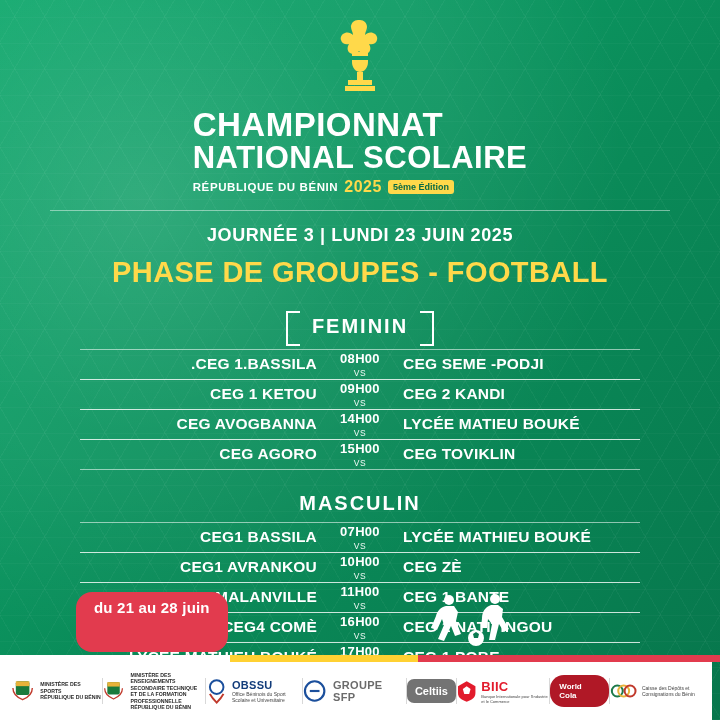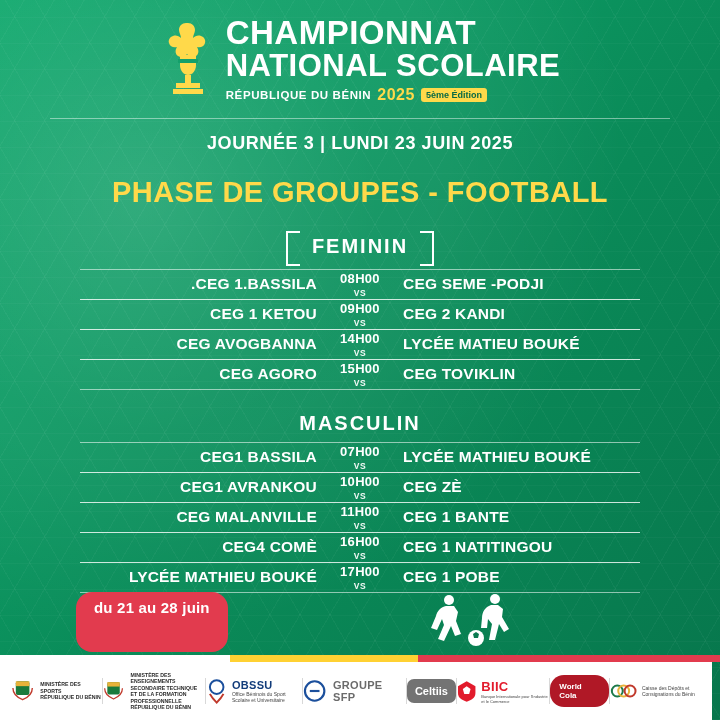--- a/index.html
+++ b/index.html
@@ -26,21 +26,21 @@
     opacity:.9; pointer-events:none;
   }
   .glow {
     position:absolute; left:-120px; top:-60px; width:520px; height:520px;
     background:radial-gradient(circle, rgba(255,255,255,0.10) 0%, rgba(255,255,255,0) 65%);
     pointer-events:none;
   }
 
   
   .header { position:relative; padding-top:16px; text-align:center; }
-  .logo-wrap { display:flex; align-items:center; justify-content:center; gap:10px; }
+  .logo-wrap { display:flex; align-items:center; justify-content:center; gap:10px;flex-direction:column; }
   .trophy { width:56px; height:82px; position:relative; flex:0 0 auto; }
   .title-block { text-align:left; }
   .t1 {
     font-size:33px; font-weight:bold; letter-spacing:.5px;
     color:#ffffff; line-height:1.02; text-transform:uppercase;
   }
   .t2 {
     font-size:31px; font-weight:bold; letter-spacing:.5px;
     color:#ffffff; line-height:1.04; text-transform:uppercase;
   }
@@ -50,21 +50,21 @@
   .ed {
     background:#ffd94a; color:#0a6a45; font-size:9px; font-weight:bold;
     padding:2px 5px; border-radius:3px;
   }
   .rule { width:620px; height:1px; background:rgba(255,255,255,.45); margin:14px auto 0; }
 
   .journee {
     margin-top:14px; font-size:18px; font-weight:bold; color:#ffffff; letter-spacing:.6px;
   }
   .phase {
-    margin-top:22px; font-size:29px; font-weight:bold; color:#ffd94a;
+    margin-top:10px; font-size:29px; font-weight:bold; color:#ffd94a;
     letter-spacing:.4px; text-transform:uppercase;
   }
 
   
   .cat-wrap { display:flex; justify-content:center; margin-top:22px; }
   .cat {
     position:relative; color:#ffffff; font-size:20px; font-weight:bold;
     letter-spacing:2px; padding:4px 26px;
   }
   .cat::before, .cat::after {
@@ -91,21 +91,21 @@
     flex:1; color:#ffffff; font-size:15.5px; font-weight:bold; letter-spacing:.2px;
     white-space:nowrap; overflow:hidden;
   }
   .team.left { text-align:right; padding-right:10px; }
   .team.right { text-align:left; padding-left:10px; }
   .timebox {
     flex:0 0 66px; text-align:center; color:#ffffff; line-height:1;
     padding:3px 0;
   }
   .time { font-size:13px; font-weight:bold; letter-spacing:.3px; }
-  .vs { font-size:8.5px; font-weight:bold; letter-spacing:.5px; opacity:.95; margin-top:4px; }
+  .vs { font-size:8.5px; font-weight:normal; letter-spacing:.5px; opacity:.95; margin-top:4px; }
 
   
   .footbar {
     position:absolute; left:0; right:0; bottom:68px; height:60px;
     display:flex; 
   }
   .dates {
     margin-left:76px; background:#e23b4e; color:#ffffff; font-size:15px; font-weight:bold;
     padding:7px 18px; border-radius:16px; letter-spacing:.2px; white-space:nowrap;
   }

